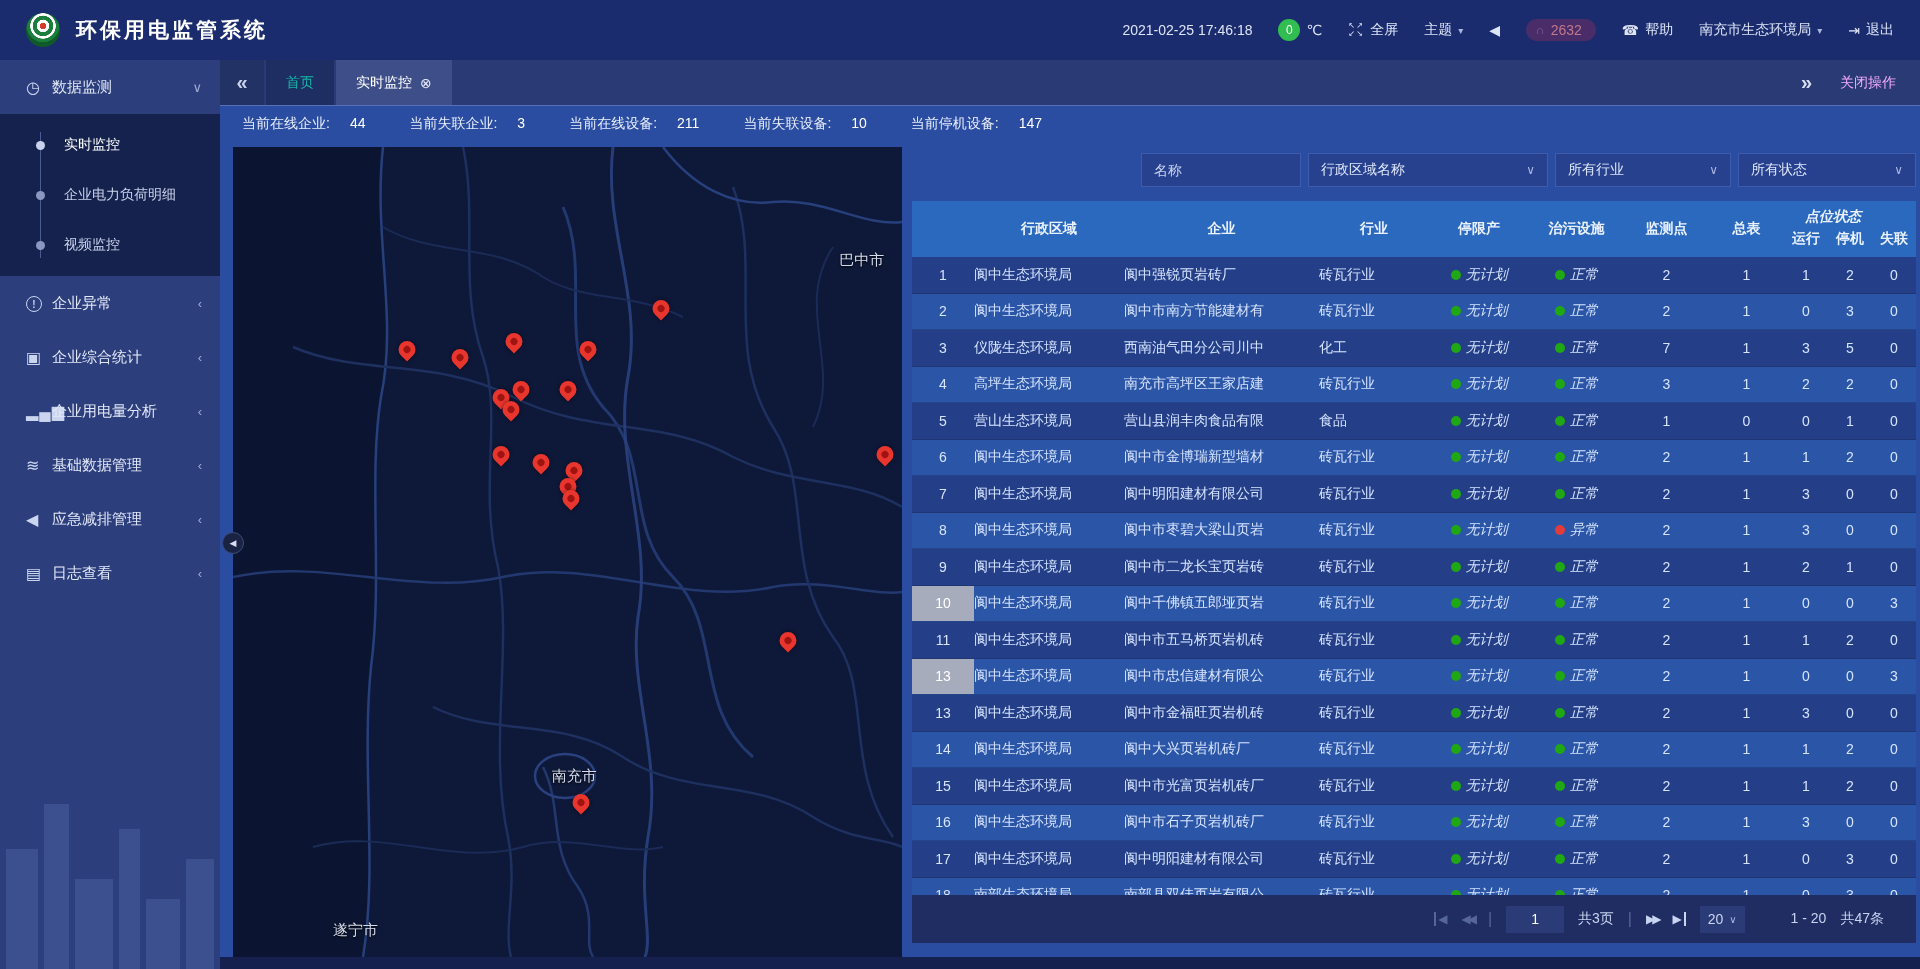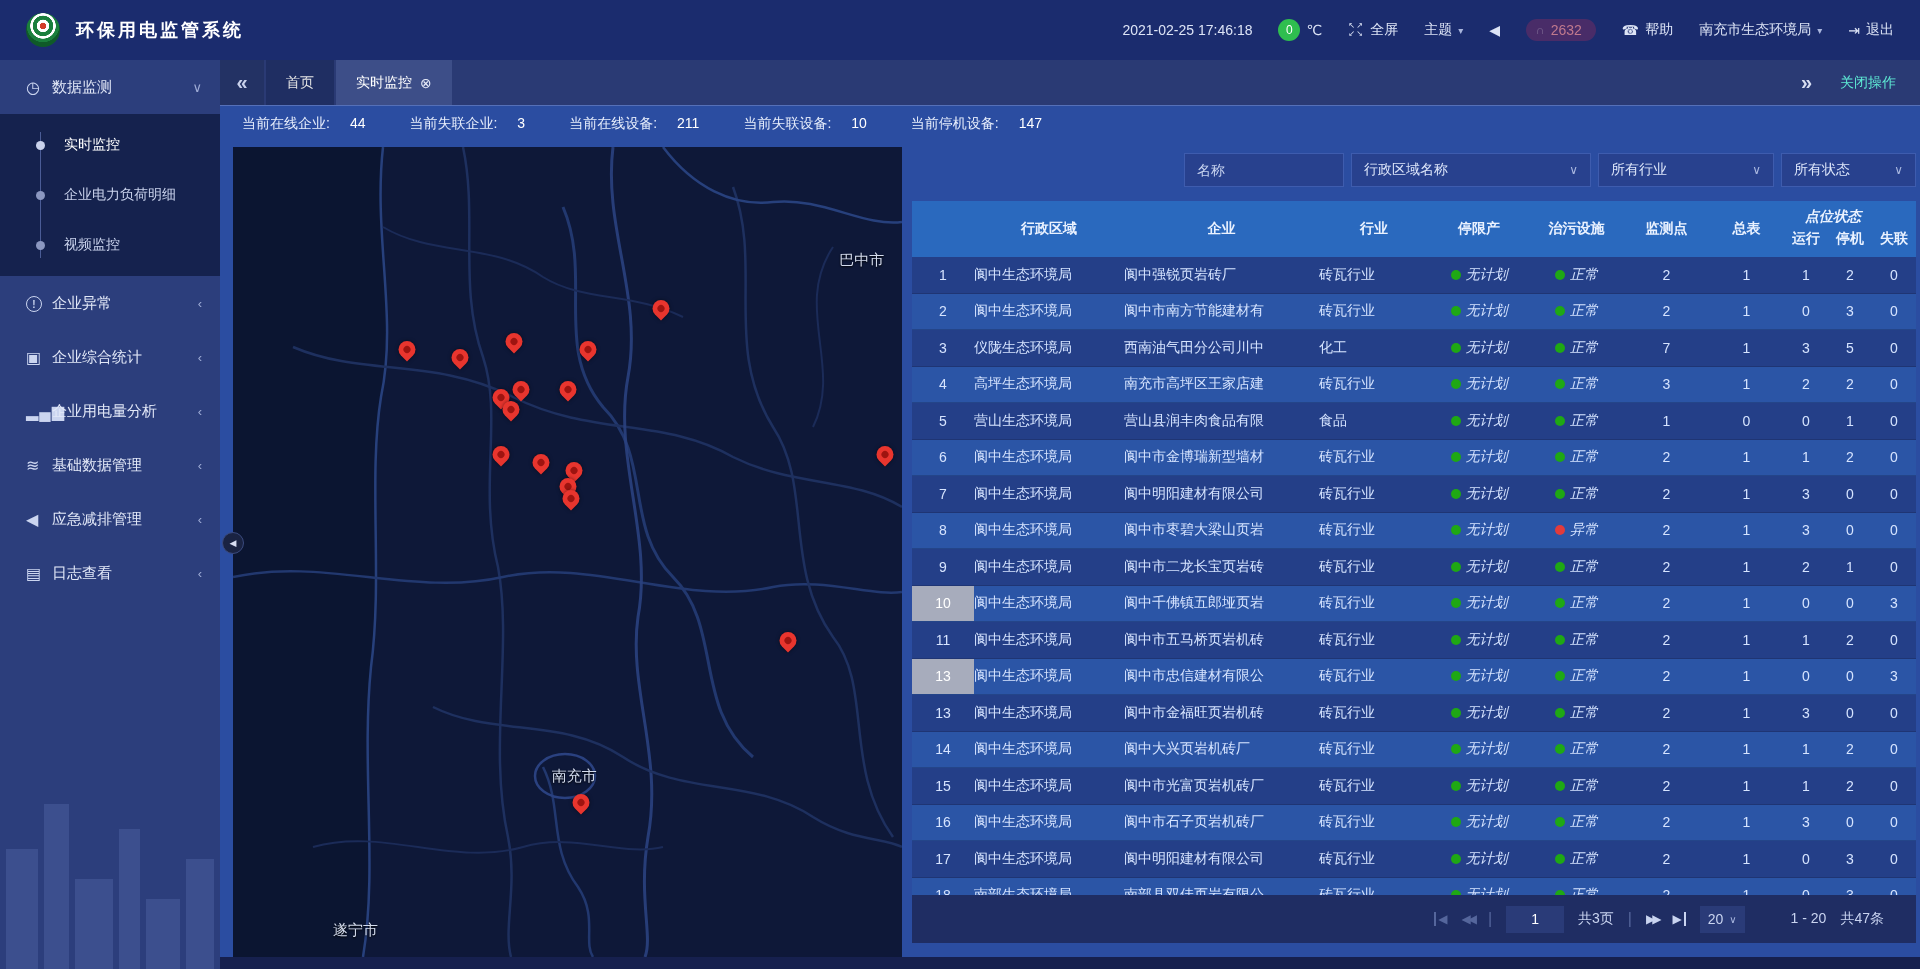--- a/index.html
+++ b/index.html
@@ -4,21 +4,21 @@
 <style>
   *{margin:0;padding:0;box-sizing:border-box;}
   html,body{width:1920px;height:969px;overflow:hidden;}
   body{font-family:"Liberation Sans","DejaVu Sans",sans-serif;background:#16204E;}
   .app{width:1920px;height:969px;display:flex;flex-direction:column;background:#2B4DA1;}
 
   
   .hdr{height:60px;background:#1B2C6E;display:flex;align-items:center;padding:0 26px;flex:0 0 auto;}
   .logo{width:34px;height:34px;border-radius:50%;margin-right:16px;flex:0 0 auto;
         background:radial-gradient(circle at 50% 38%, #d23c2a 0 3px, #ffffff 3.5px 6px, #1a7f3c 6.5px 10px, #ffffff 10.5px 12.5px, #1a7f3c 13px 16px, #0f5a28 16.5px);}
-  .hdr-title{color:#fff;font-size:18px;font-weight:bold;letter-spacing:3px;}
+  .hdr-title{color:#fff;font-size:21px;font-weight:bold;letter-spacing:3px;}
   .hdr-right{margin-left:auto;display:flex;align-items:center;gap:26px;color:#DDE4F6;font-size:14px;}
   .hdr-item{display:flex;align-items:center;gap:6px;cursor:default;white-space:nowrap;}
   .temp-badge{width:22px;height:22px;border-radius:50%;background:#2FBE4F;color:#fff;font-size:12px;display:flex;align-items:center;justify-content:center;}
   .fs-icon{display:inline-grid;grid-template-columns:8px 8px;font-size:8px;line-height:8px;color:#DDE4F6;}
   .bell-pill{background:rgba(150,45,95,.38);border-radius:12px;padding:3px 14px 3px 10px;display:flex;align-items:center;gap:6px;}
   .bell-pill .bell{color:rgba(255,255,255,.28);font-size:12px;}
   .bell-pill .cnt{color:#C0798D;font-size:14px;}
   .caret{font-size:10px;color:#AAB6DD;}
 
   
@@ -41,26 +41,26 @@
   .skyline div{background:#9FB6FF;}
   .sk1{width:34px;height:120px;}.sk2{width:26px;height:165px;}.sk3{width:40px;height:90px;}
   .sk4{width:22px;height:140px;}.sk5{width:36px;height:70px;}.sk6{width:30px;height:110px;}
 
   
   .rightcol{flex:1;display:flex;flex-direction:column;min-width:0;}
 
   
   .tabbar{height:45px;background:#2A3A74;display:flex;align-items:stretch;flex:0 0 auto;}
   .tab-nav{width:44px;display:flex;align-items:center;justify-content:center;background:#233264;color:#C9D2EC;font-size:20px;font-weight:bold;cursor:pointer;}
-  .tab{display:flex;align-items:center;gap:8px;padding:0 20px;font-size:14px;color:#e5e5e5;background:#1F2E62;cursor:pointer;margin-left:2px;}
+  .tab{display:flex;align-items:center;gap:8px;padding:0 20px;font-size:14px;color:#14b8a6;background:#1F2E62;cursor:pointer;margin-left:2px;}
   .tab.active{background:#3D4E88;color:#fff;}
   .tab .x{font-size:14px;color:#E8ECFA;}
   .tabbar-right{margin-left:auto;display:flex;align-items:center;gap:28px;padding-right:24px;}
   .tabbar-right .nav{color:#D8DEF2;font-size:20px;font-weight:bold;cursor:pointer;}
-  .close-ops{color:#5eead4;font-size:14px;cursor:pointer;}
+  .close-ops{color:#f0abfc;font-size:14px;cursor:pointer;}
 
   
   .statsbar{height:37px;background:#2B4DA1;border-top:1px solid #5570B8;display:flex;align-items:center;gap:44px;padding-left:22px;color:#E6EDFC;font-size:14px;flex:0 0 auto;}
   .stat .v{color:#ffffff;margin-left:20px;}
 
   
   .content{flex:1;display:flex;gap:10px;padding:5px 4px 0 13px;min-height:0;}
   .bottom-strip{height:12px;background:#16204E;flex:0 0 auto;}
 
   
@@ -72,21 +72,21 @@
   .map-collapse{position:absolute;left:-11px;top:47.5%;width:22px;height:22px;border-radius:50%;background:#1A2342;border:1px solid #3A4A7E;color:#D8DEF2;font-size:9px;display:flex;align-items:center;justify-content:center;cursor:pointer;z-index:5;}
 
   
   .panel{flex:1;height:810px;display:flex;flex-direction:column;min-width:0;}
   .filters{display:flex;gap:7px;margin:6px 0 0 4px;height:34px;flex:0 0 auto;justify-content:flex-end;}
   .f-input{width:160px;background:#28418E;border:1px solid #3E5CAE;color:#DDE6FA;font-size:14px;padding:0 12px;outline:none;}
   .f-input::placeholder{color:#C8D4F0;opacity:1;}
   .f-select{background:#28418E;border:1px solid #3E5CAE;color:#DDE6FA;font-size:14px;display:flex;align-items:center;padding:0 12px;cursor:pointer;}
   .f-select .lbl{flex:1;}
   .f-select .cv{font-size:12px;color:#AAB8E0;margin-left:10px;}
-  .fw-region{width:240px;}.fw-industry{width:176px;}.fw-status{width:135px;}
+  .fw-region{width:240px;}.fw-industry{width:176px;}.fw-status{width:178px;}
 
   .grid{display:grid;grid-template-columns:62px 150px 195px 110px 100px 95px 85px 75px 44px 44px 1fr;}
   .thead{height:56px;background:#2A69BE;margin-top:14px;position:relative;align-items:center;color:#EAF2FF;font-size:14px;font-weight:bold;flex:0 0 auto;}
   .thead .th{text-align:center;}
   .thead .th.low{align-self:end;padding-bottom:9px;}
   .pt-group{position:absolute;top:7px;right:8px;width:150px;text-align:center;font-style:italic;font-size:14px;}
   .tbody{flex:1;overflow:hidden;min-height:0;}
   .t-row{height:36.5px;align-items:center;color:#D6E4FF;font-size:14px;border-bottom:1px solid rgba(18,28,66,.28);cursor:pointer;}
   .t-row:nth-child(odd){background:#243F88;}
   .t-row:nth-child(even){background:#2B55A6;}

